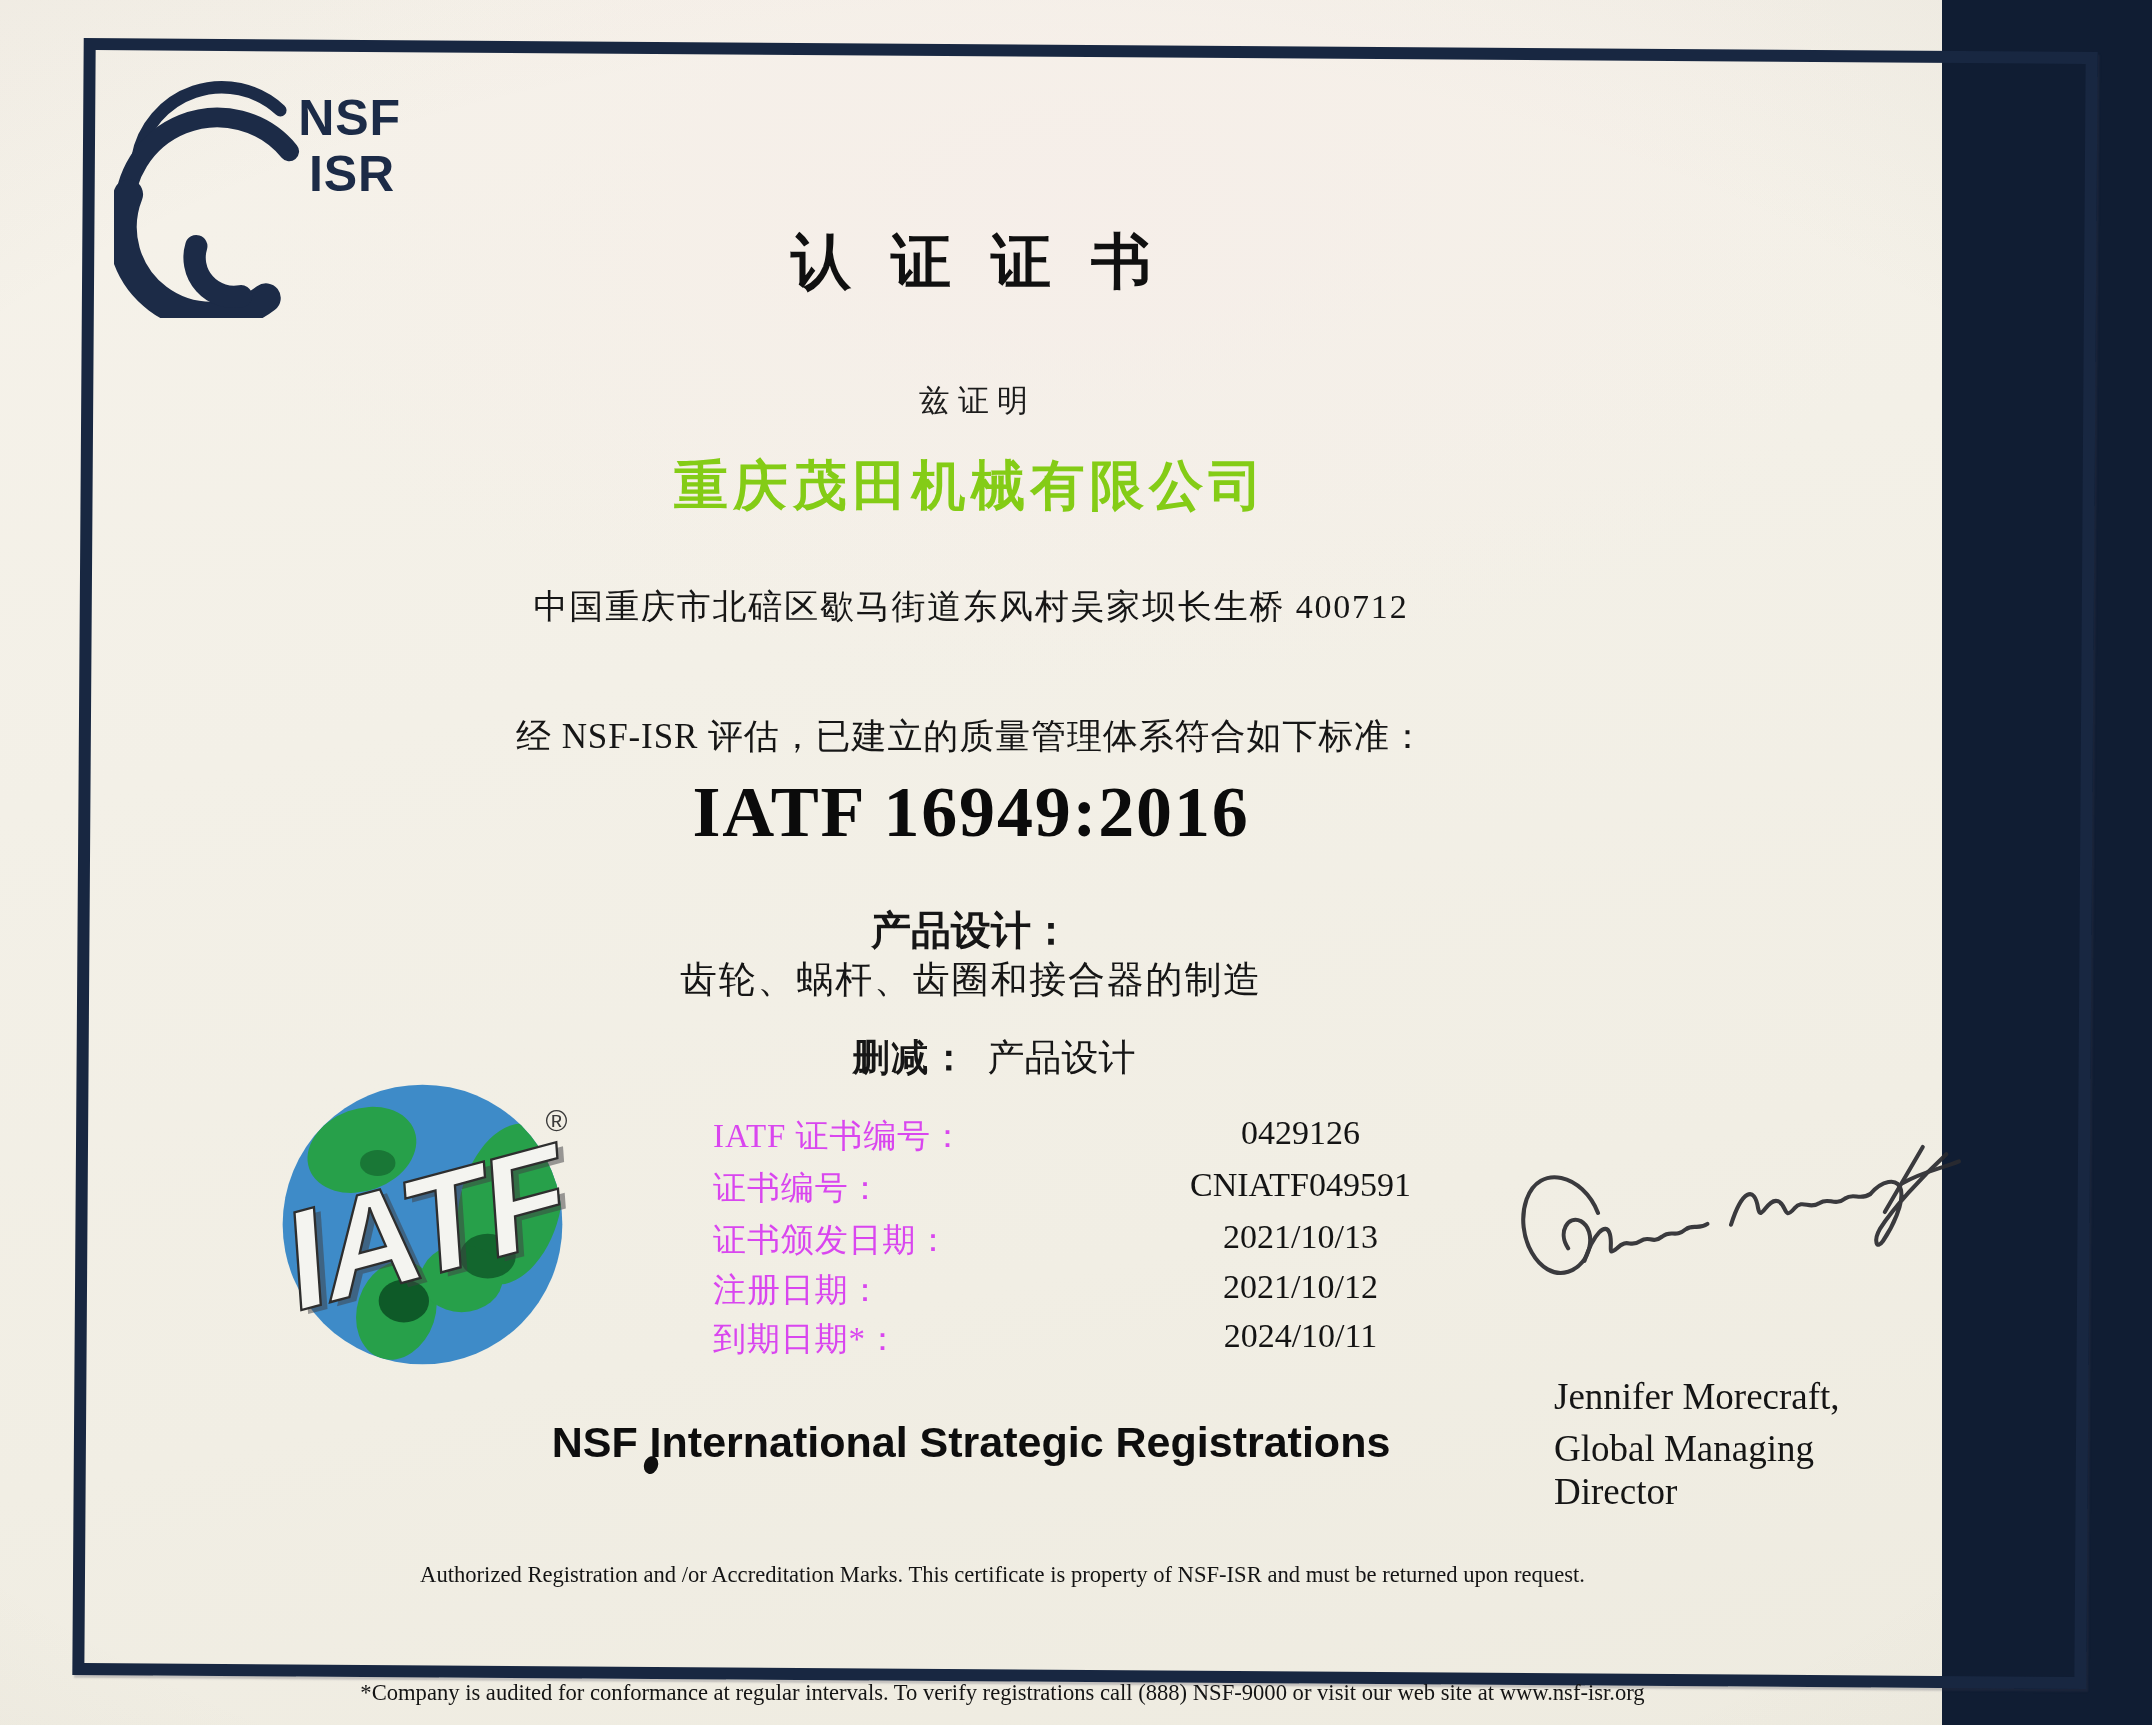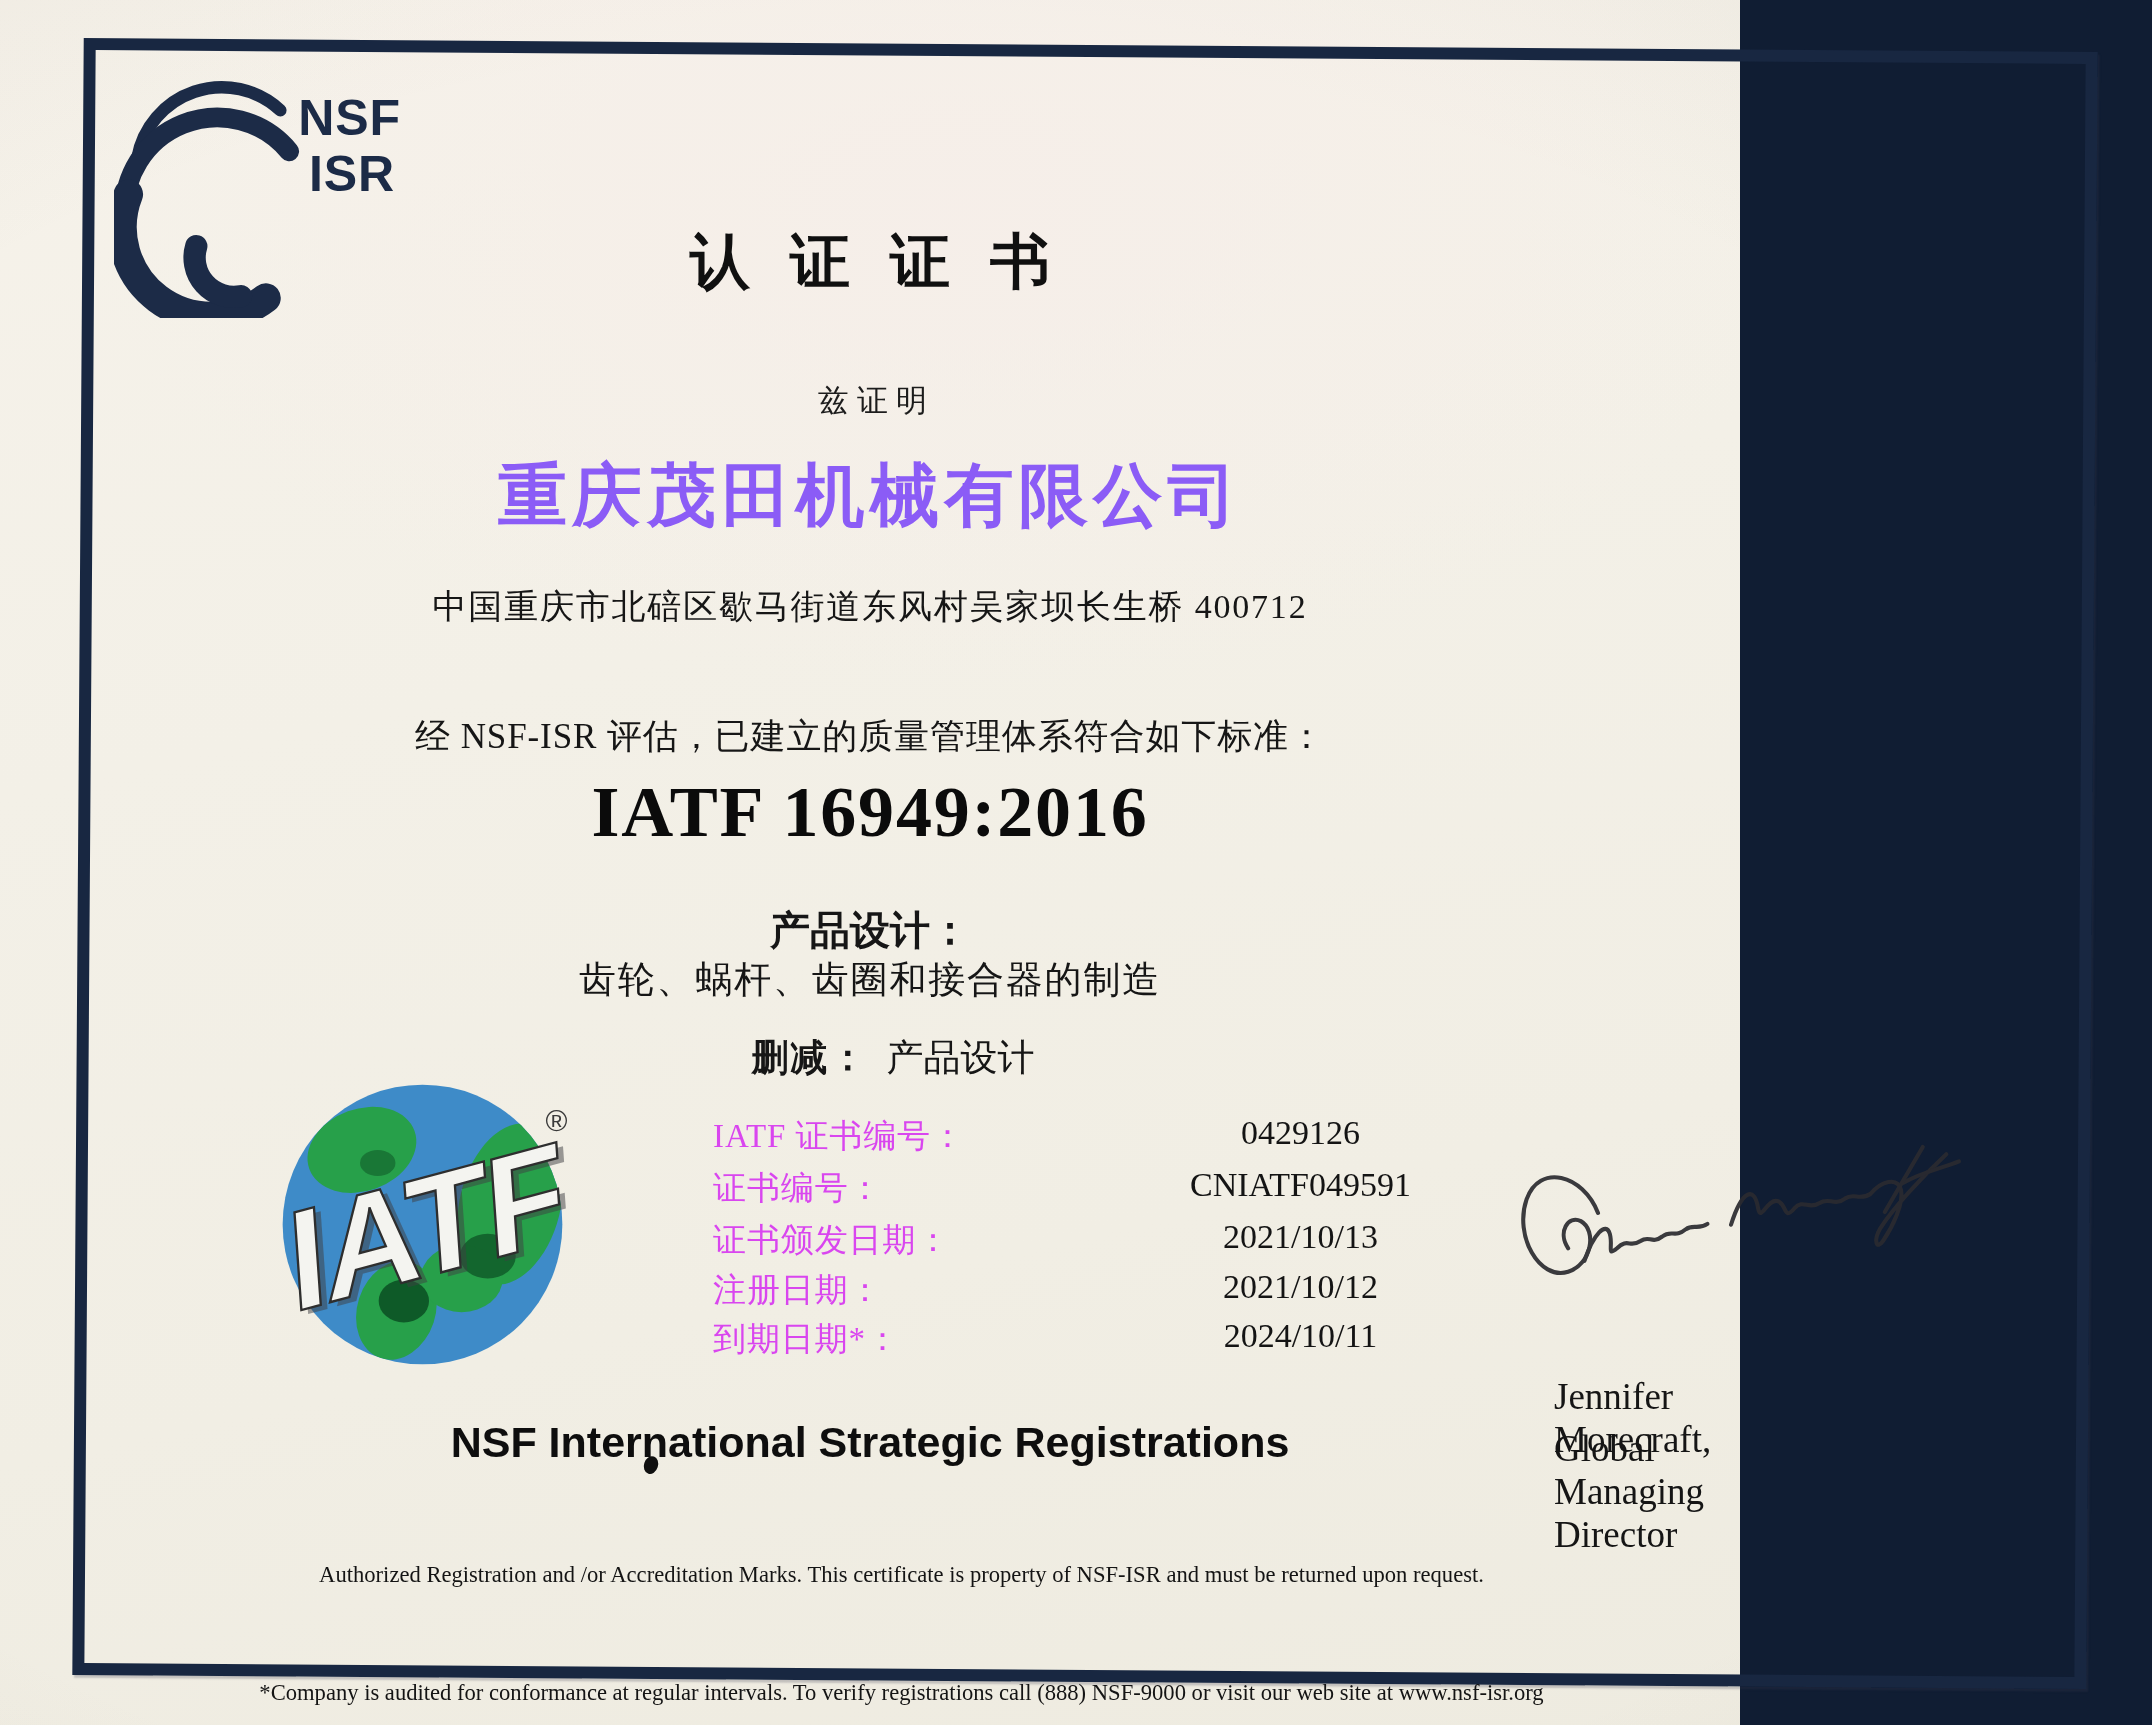--- a/index.html
+++ b/index.html
@@ -1,38 +1,38 @@
 <!DOCTYPE html>
 <html style="font-size:14.5px"><head>
 <meta charset="utf-8">
 <style>
   html,body{margin:0;padding:0;}
   body{
     width:2153px;height:1726px;overflow:hidden;
     background:#101d33;
     font-family:"Liberation Serif","DejaVu Serif",serif;
   }
-  .photo{position:relative;width:1740px;height:1726px;}
+  .photo{position:relative;width:1942px;height:1726px;}
   .paper{
     position:absolute;inset:0;
     background:
       radial-gradient(1447px 814px at 55% 12%, rgba(246,238,233,.9) 0%, rgba(246,238,233,0) 60%),
       radial-gradient(2171px 1447px at 50% 55%, rgba(0,0,0,0) 62%, rgba(120,110,90,.10) 100%),
       linear-gradient(168deg,#f6f2ea 0%,#f3f0e7 38%,#f1eee4 70%,#eeebe0 100%);
   }
   .frame{
     position:absolute;left:78px;top:45px;width:2014px;height:1637px;
     border:12.7px solid #182741;box-sizing:border-box;
     transform:rotate(0.4deg);
     box-shadow:1.8px 2.7px 1.8px rgba(60,60,80,.25);
   }
   .cline{position:absolute;left:0;right:0;text-align:center;color:#161616;white-space:nowrap;}
   .title{top:222px;font-size:60px;font-weight:700;letter-spacing:40px;padding-left:40px;color:#101010;}
   .subtitle{top:380px;font-size:31px;letter-spacing:8.1px;padding-left:13px;color:#1c1c1c;}
-  .company{top:450px;font-size:69px;font-weight:700;letter-spacing:5.4px;color:#8b5cf6;}
+  .company{top:450px;font-size:54px;font-weight:700;letter-spacing:5.4px;color:#84cc16;}
   .address{top:584px;font-size:34px;letter-spacing:1.8px;}
   .assessment{top:713px;font-size:35px;letter-spacing:0.9px;}
   .standard{top:771px;font-size:72px;font-weight:700;font-family:"Liberation Serif","DejaVu Serif",serif;letter-spacing:1.8px;color:#0b0b0b;}
   .scope-label{top:903px;font-size:40px;font-weight:700;}
   .scope-text{top:955px;font-size:37px;letter-spacing:1.8px;}
   .exclusion{top:1033px;font-size:37px;padding-left:46px;}
   .exclusion b{font-weight:700;letter-spacing:1.8px;}
   .details{position:absolute;left:0;top:0;}
   .drow{position:absolute;height:45px;}
   .dlabel{position:absolute;left:713px;font-size:33px;color:#d946ef;letter-spacing:0.9px;white-space:nowrap;}

